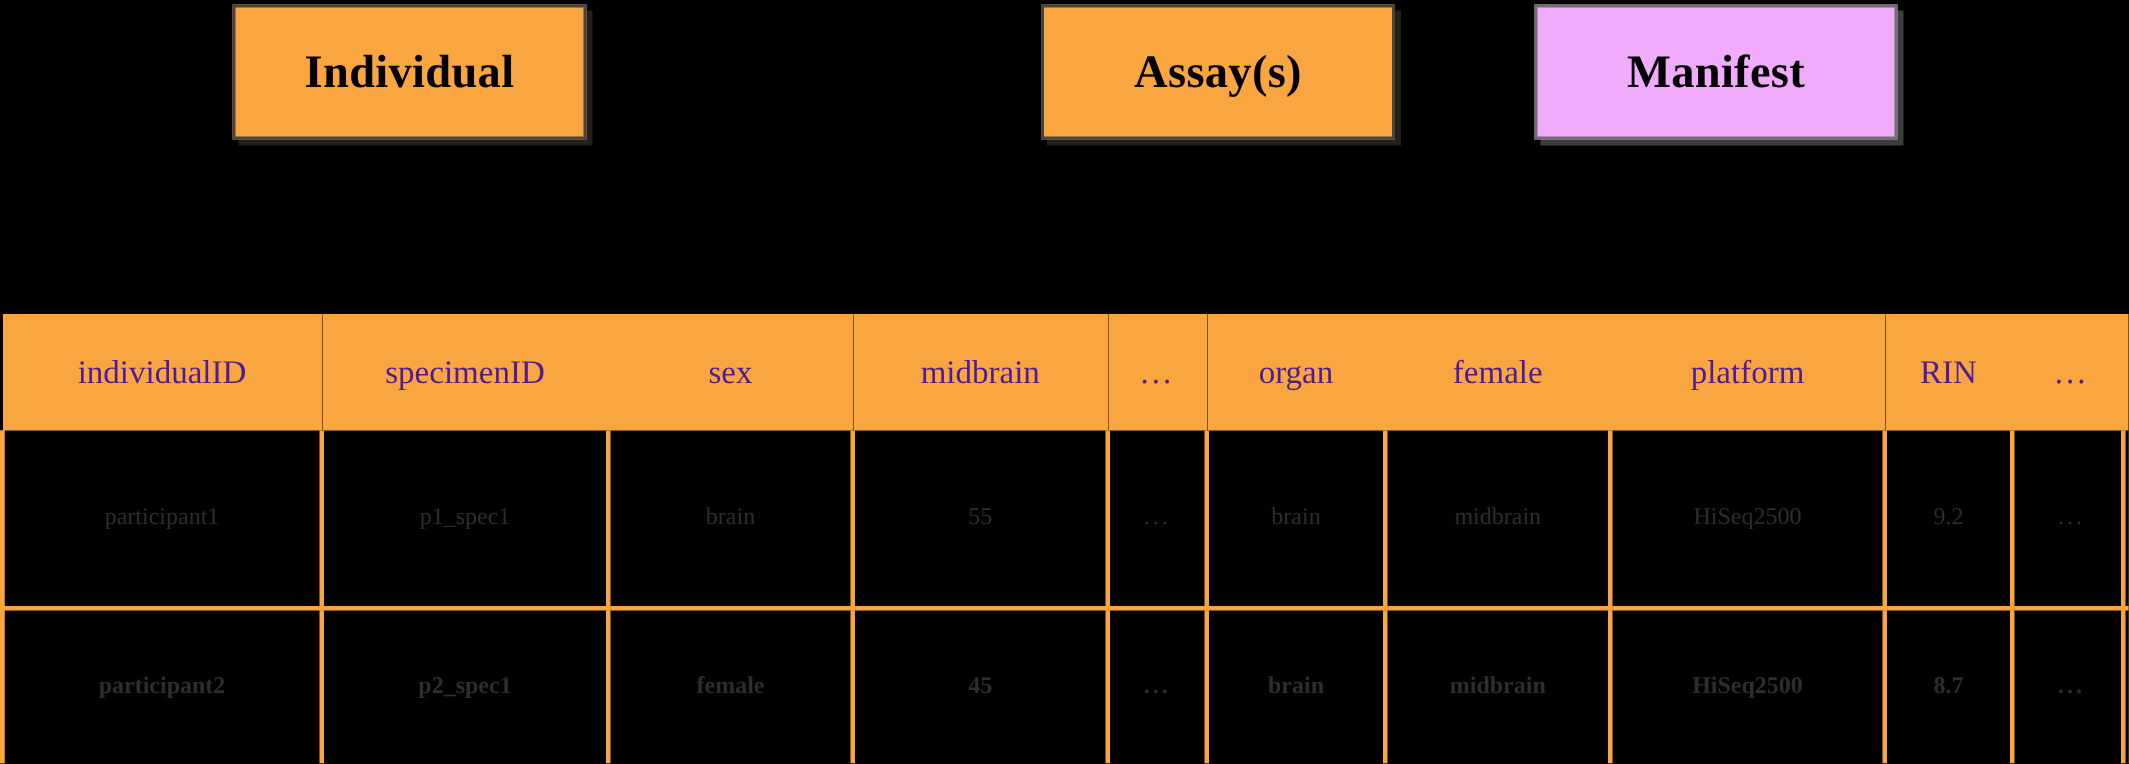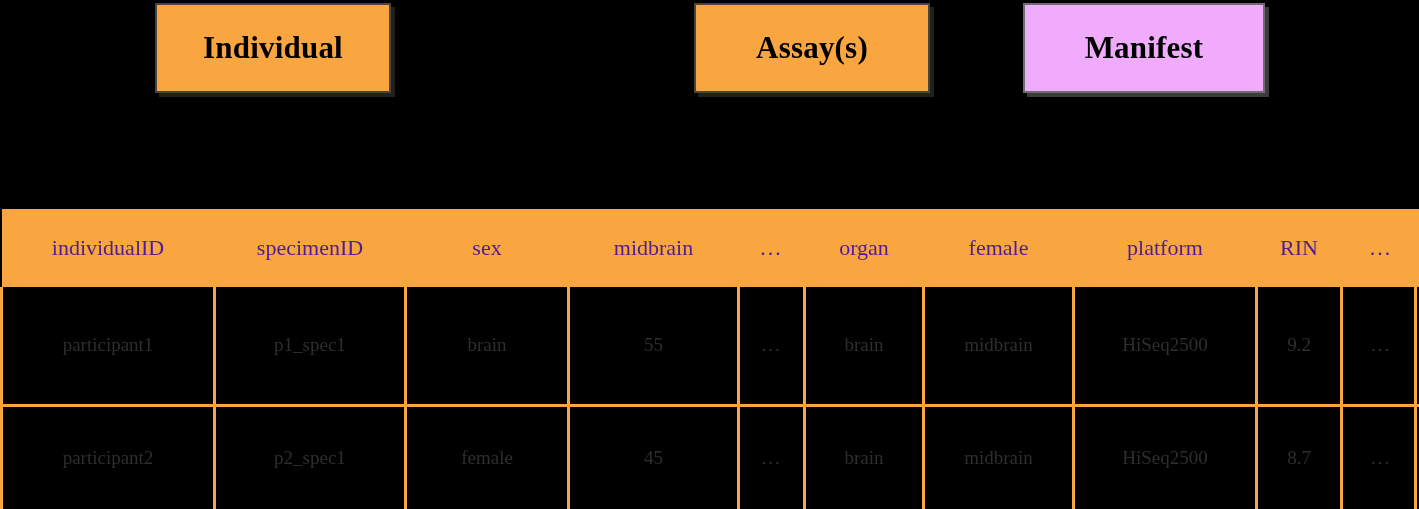--- a/index.html
+++ b/index.html
@@ -73,34 +73,35 @@
     vertical-align: middle;
     border: none;
     padding: 0 4px;
     white-space: nowrap;
     overflow: hidden;
   }
   table.grid tbody td {
     background: #000000;
     color: #2e2e2e;
     font-weight: normal;
-    font-size: 19px;
+    font-size: 16px;
     height: 118px;
     text-align: center;
     vertical-align: middle;
     border-left: 3px solid #faa640;
     border-right: 3px solid #faa640;
     border-bottom: 3px solid #faa640;
     padding: 0 4px;
     white-space: nowrap;
     overflow: hidden;
   }
   table.grid tbody tr:last-child td {
     height: 104px;
     border-bottom: none;
+    font-weight: bold;
   }
   table.grid tbody td.ellipsis-cell { color: #2e2e2e; letter-spacing: 2px; }
   table.grid thead th.ellipsis-head { letter-spacing: 2px; }
 
   
   col.c0  { width: 213px; }
   col.c1  { width: 191px; }
   col.c2  { width: 163px; }
   col.c3  { width: 170px; }
   col.c4  { width: 66px;  }

